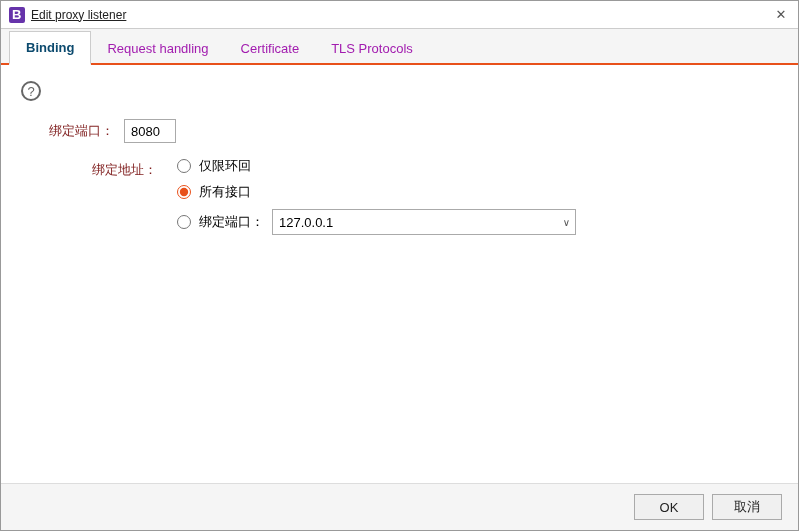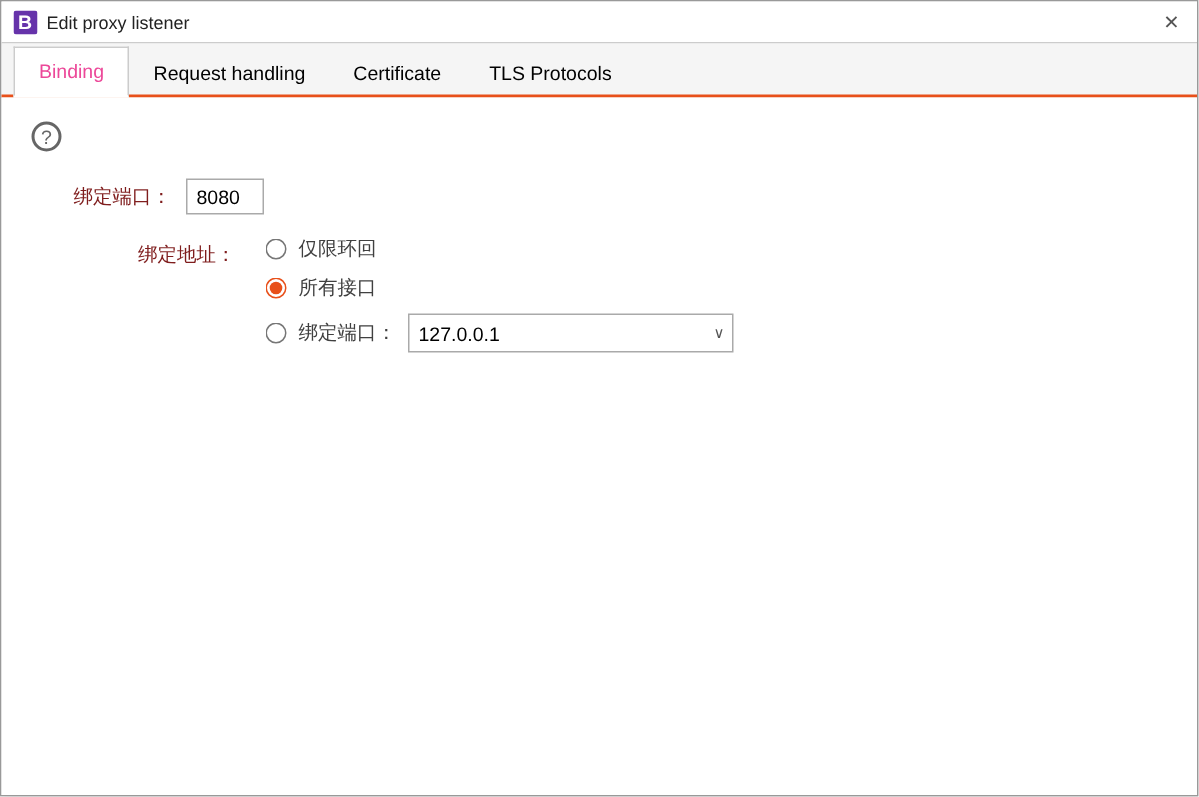--- a/index.html
+++ b/index.html
@@ -40,20 +40,21 @@
 
     .title-bar-left {
       display: flex;
       align-items: center;
       gap: 6px;
     }
 
     .title-text {
       font-size: 12px;
       color: #222;
+      text-decoration: underline;
     }
 
     .close-btn {
       width: 18px;
       height: 18px;
       background: none;
       border: none;
       cursor: pointer;
       display: flex;
       align-items: center;
@@ -65,34 +66,34 @@
     .tabs {
       display: flex;
       background: #f5f5f5;
       border-bottom: 2px solid #e8501a;
       padding: 0 8px;
     }
 
     .tab {
       padding: 8px 16px;
       cursor: pointer;
-      color: #000000;
+      color: #a21caf;
       border: none;
       background: none;
       font-size: 13px;
       position: relative;
       top: 2px;
     }
 
     .tab.active {
       background: #fff;
       border: 1px solid #ccc;
       border-bottom: 2px solid #fff;
-      color: #ec4899;
-      font-weight: 400;
+      color: #0c4a6e;
+      font-weight: 700;
     }
 
     .content {
       flex: 1;
       background: #fff;
       padding: 16px 20px;
       overflow-y: auto;
     }
 
     .info-row {
@@ -162,26 +163,26 @@
     }
 
     .radio-row input[type="radio"] {
       accent-color: #e8501a;
       width: 14px;
       height: 14px;
       cursor: pointer;
     }
 
     .radio-label {
-      color: #404040;
+      color: #000000;
       text-align: right;
     }
 
     .address-select {
-      width: 217px;
+      width: 304px;
       height: 26px;
       border: 1px solid #aaa;
       background: #fff;
       padding: 2px 6px;
       font-size: 13px;
       outline: none;
       cursor: pointer;
       appearance: none;
       -webkit-appearance: none;
       padding-right: 24px;
@@ -308,13 +309,17 @@
               <select class="address-select">
                 <option>127.0.0.1</option>
               </select>
             </div>
           </div>
         </div>
       </div>
     </div>
   </div>
 
+  <div class="footer">
+    <button class="btn">OK</button>
+    <button class="btn">取消</button>
+  </div>
 </div>
 
 </body></html>

